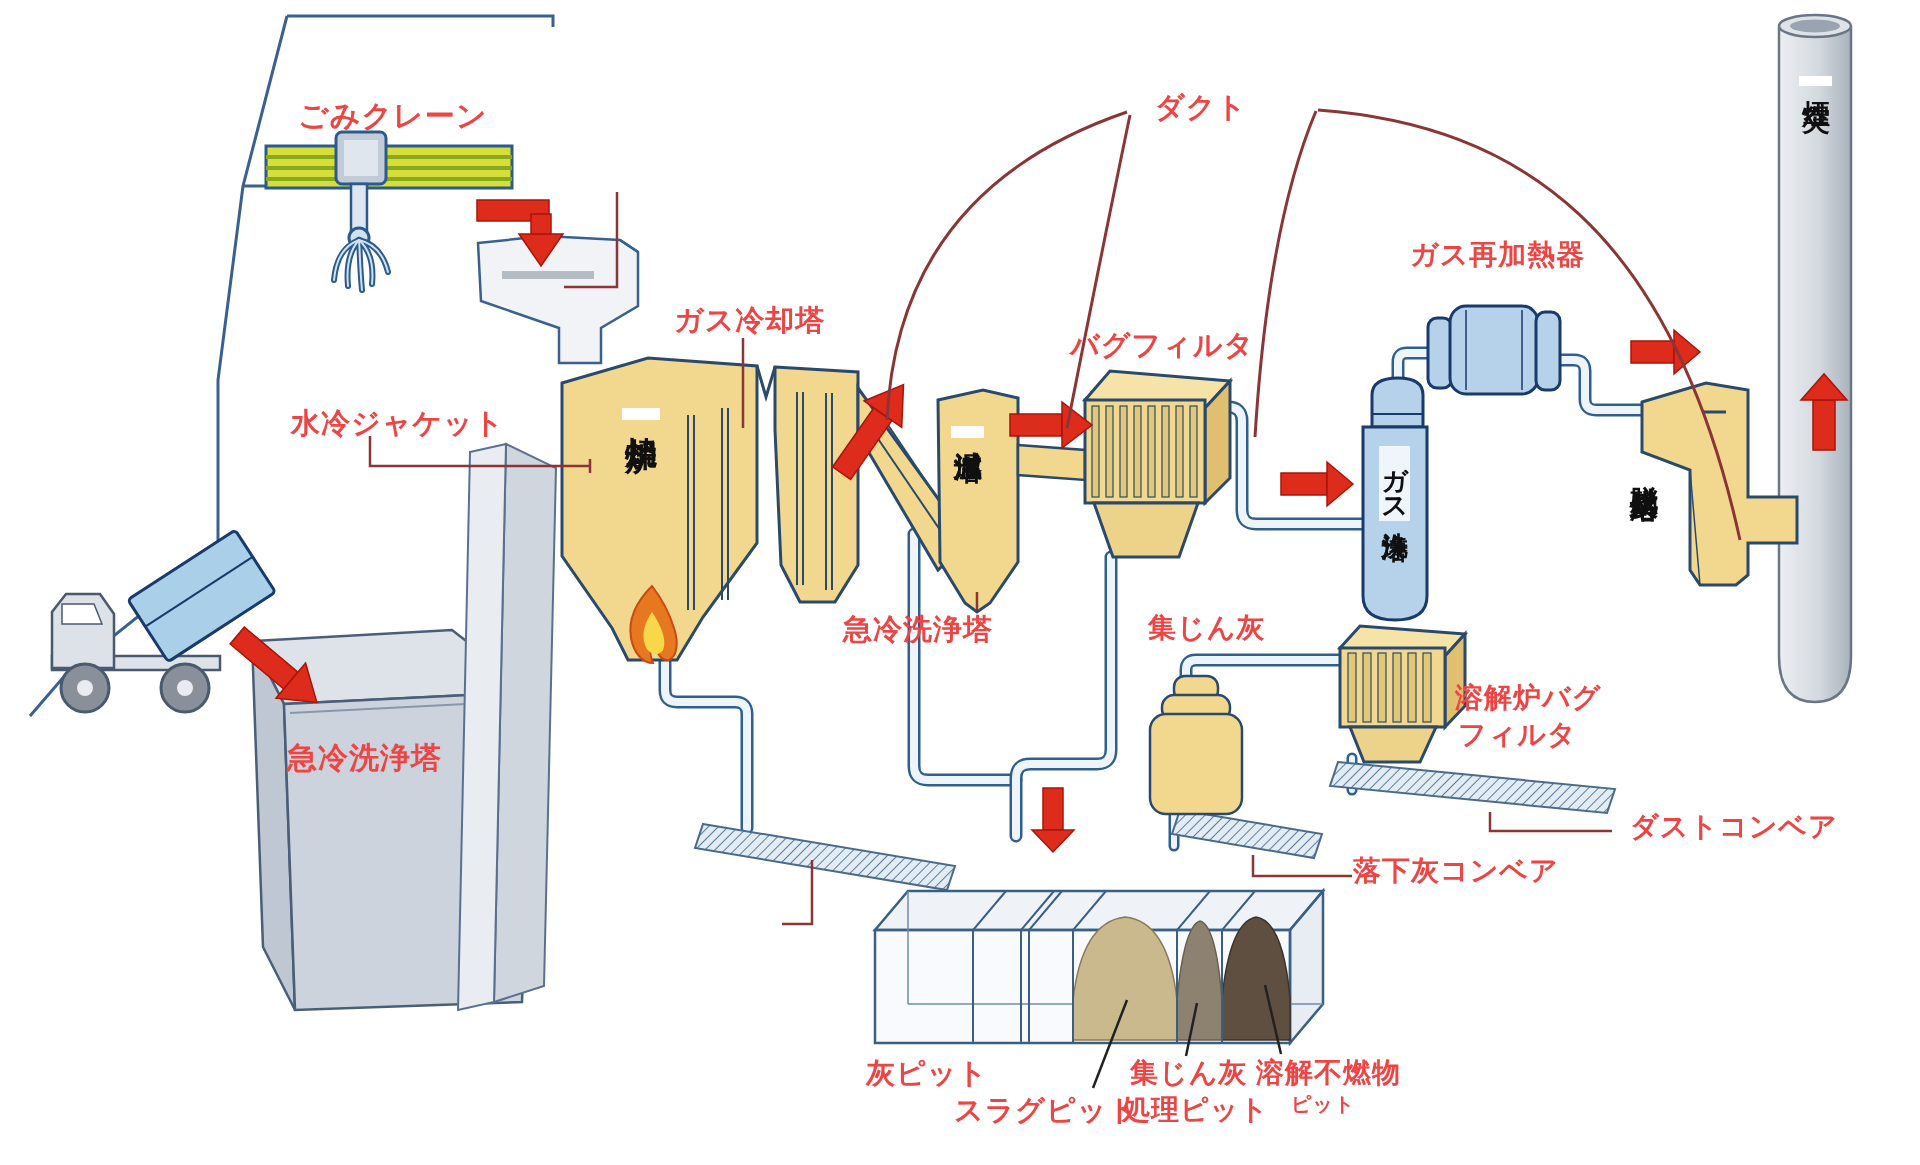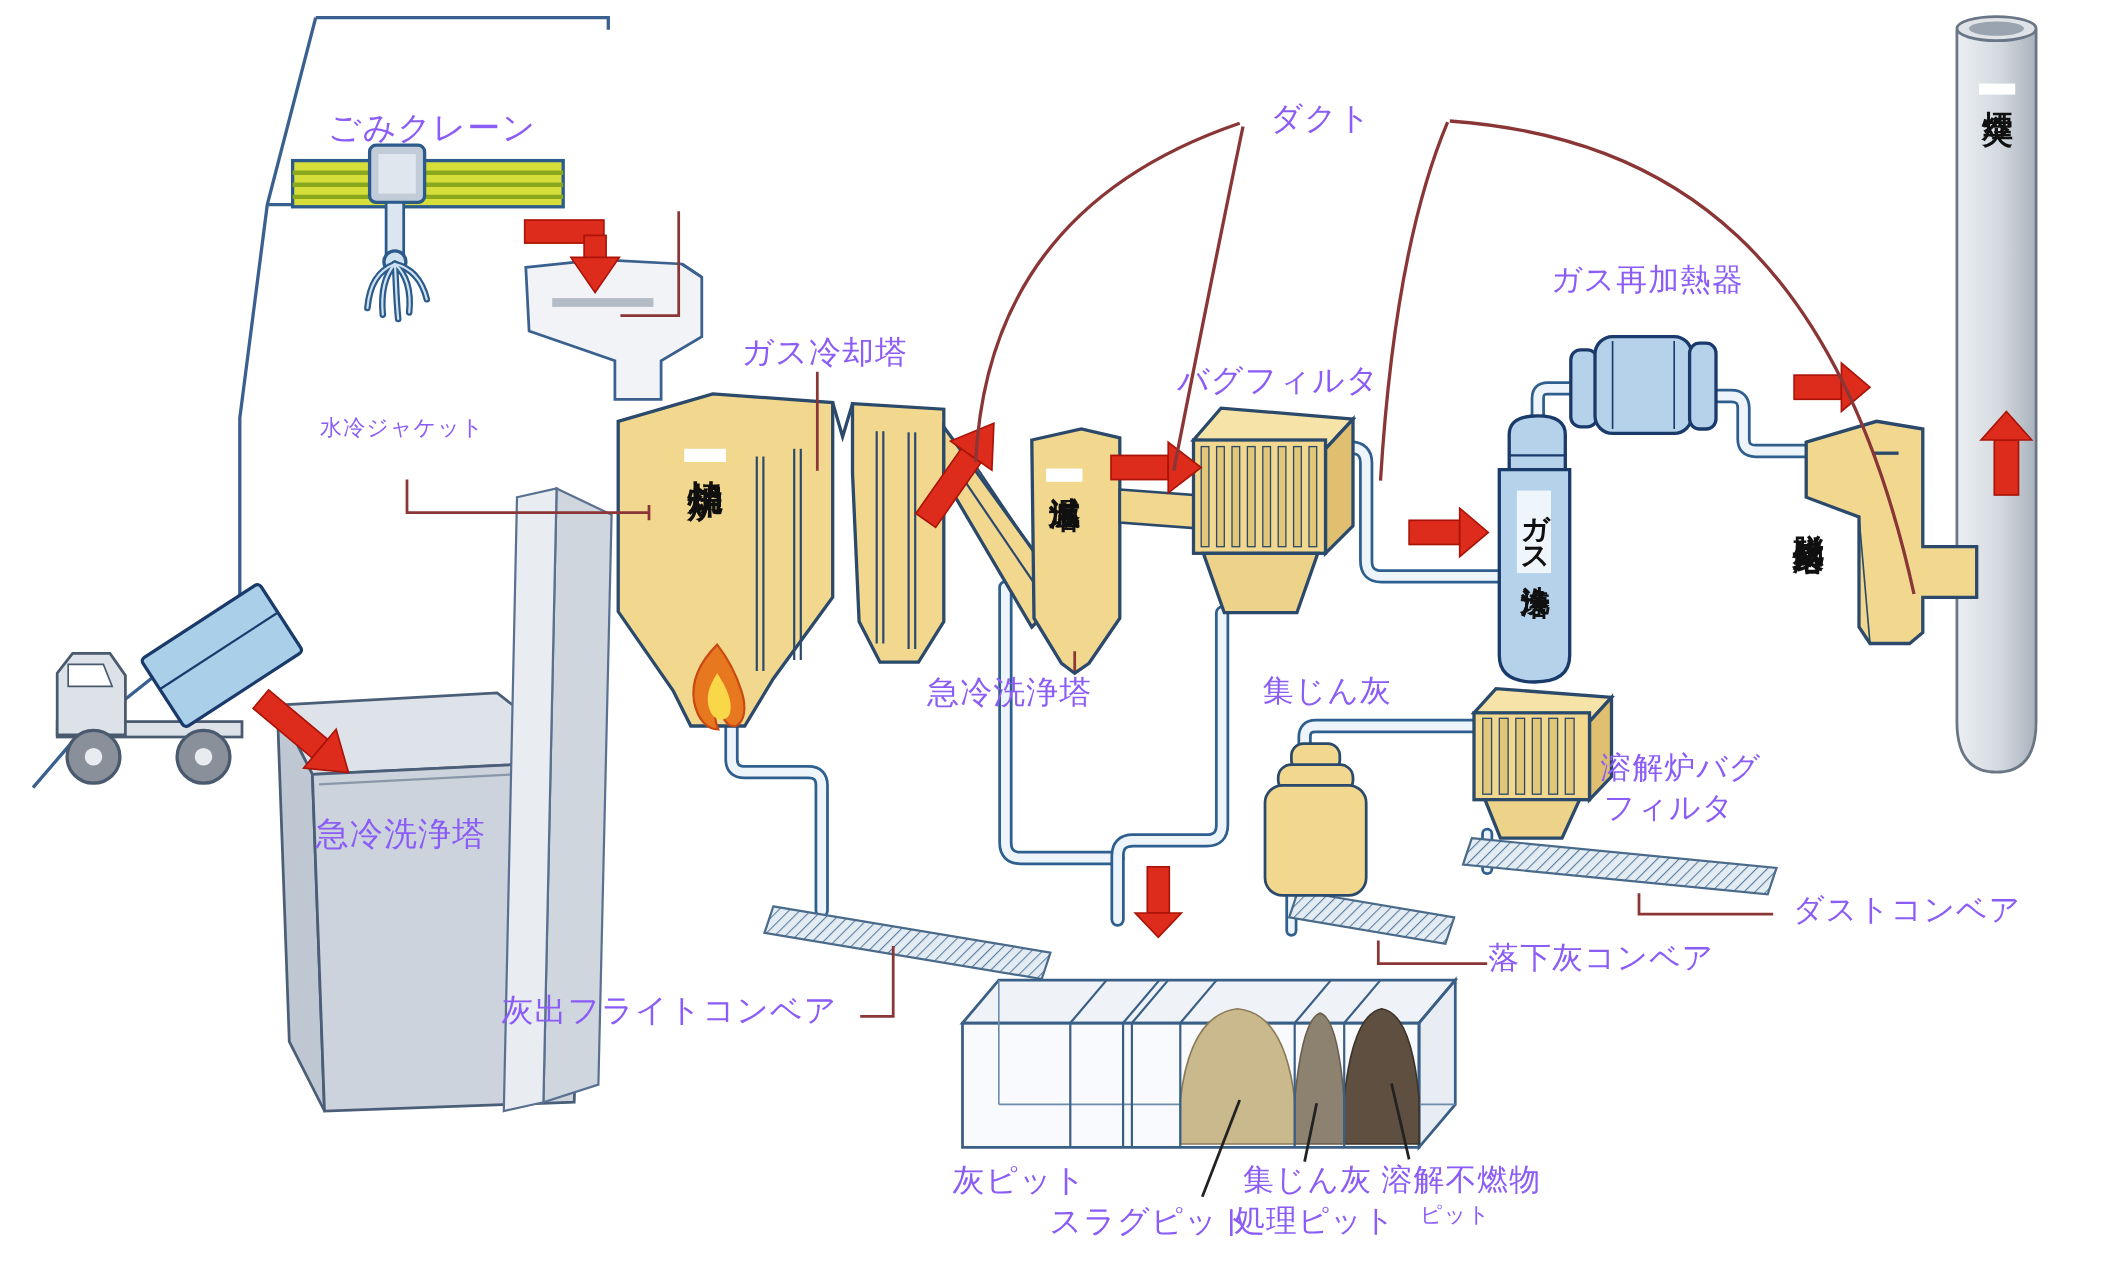--- a/index.html
+++ b/index.html
@@ -1,19 +1,19 @@
 <!DOCTYPE html>
 <html><head>
 <meta charset="utf-8">
 <style>
   html,body{margin:0;padding:0;background:#fff;}
   #stage{position:relative;width:1920px;height:1165px;background:#ffffff;overflow:hidden;
          font-family:"DejaVu Sans","Liberation Sans",sans-serif;}
   #art{position:absolute;left:0;top:0;}
-  .lbl{position:absolute;font-weight:normal;color:#8b5cf6;white-space:nowrap;z-index:5;
+  .lbl{position:absolute;font-weight:bold;color:#ef4444;white-space:nowrap;z-index:5;
        letter-spacing:1px;}
   .vlbl{position:absolute;font-weight:bold;color:#101010;background:#ffffff;z-index:5;
         writing-mode:vertical-rl;text-orientation:upright;line-height:1.05;
         padding:3px 2px;letter-spacing:2px;}
 </style>
 </head>
 <body>
 
 <div id="stage">
 
@@ -309,31 +309,30 @@
 
   <g stroke="#222" stroke-width="2.5">
     <line x1="1127" y1="1000" x2="1093" y2="1088"></line>
     <line x1="1197" y1="1003" x2="1186" y2="1056"></line>
     <line x1="1265" y1="985" x2="1281" y2="1054"></line>
   </g>
 </svg>
 
 <div class="lbl" style="left:298px;top:96px;font-size:30px">ごみクレーン</div>
 <div class="lbl" style="left:674px;top:301px;font-size:29px">ガス冷却塔</div>
-<div class="lbl" style="left:291px;top:375px;font-size:20px">水冷ジャケット</div>
+<div class="lbl" style="left:291px;top:404px;font-size:29px">水冷ジャケット</div>
 <div class="lbl" style="left:1155px;top:88px;font-size:29px">ダクト</div>
 <div class="lbl" style="left:1070px;top:326px;font-size:29px">バグフィルタ</div>
 <div class="lbl" style="left:1410px;top:236px;font-size:28px">ガス再加熱器</div>
 <div class="lbl" style="left:843px;top:610px;font-size:29px">急冷洗浄塔</div>
 <div class="lbl" style="left:1148px;top:609px;font-size:28px">集じん灰</div>
 <div class="lbl" style="left:1455px;top:679px;font-size:28px">溶解炉バグ</div>
 <div class="lbl" style="left:1458px;top:716px;font-size:28px">フィルタ</div>
 <div class="lbl" style="left:1630px;top:808px;font-size:28px">ダストコンベア</div>
 <div class="lbl" style="left:1353px;top:852px;font-size:28px">落下灰コンベア</div>
-<div class="lbl" style="left:456px;top:899px;font-size:29px">灰出フライトコンベア</div>
 <div class="lbl" style="left:866px;top:1054px;font-size:29px">灰ピット</div>
 <div class="lbl" style="left:954px;top:1091px;font-size:29px">スラグピット</div>
 <div class="lbl" style="left:1130px;top:1054px;font-size:28px">集じん灰</div>
 <div class="lbl" style="left:1122px;top:1091px;font-size:28px">処理ピット</div>
 <div class="lbl" style="left:1256px;top:1054px;font-size:28px">溶解不燃物</div>
 <div class="lbl" style="left:1291px;top:1091px;font-size:20px">ピット</div>
 <div class="lbl" style="left:287px;top:738px;font-size:30px">急冷洗浄塔</div>
 
 <div class="vlbl" style="left:622px;top:408px;font-size:32px">焼却炉</div>
 <div class="vlbl" style="left:951px;top:426px;font-size:28px">減温塔</div>

